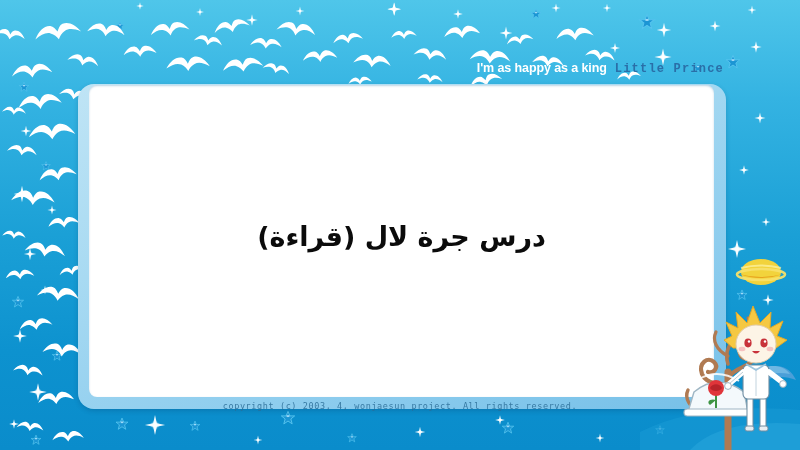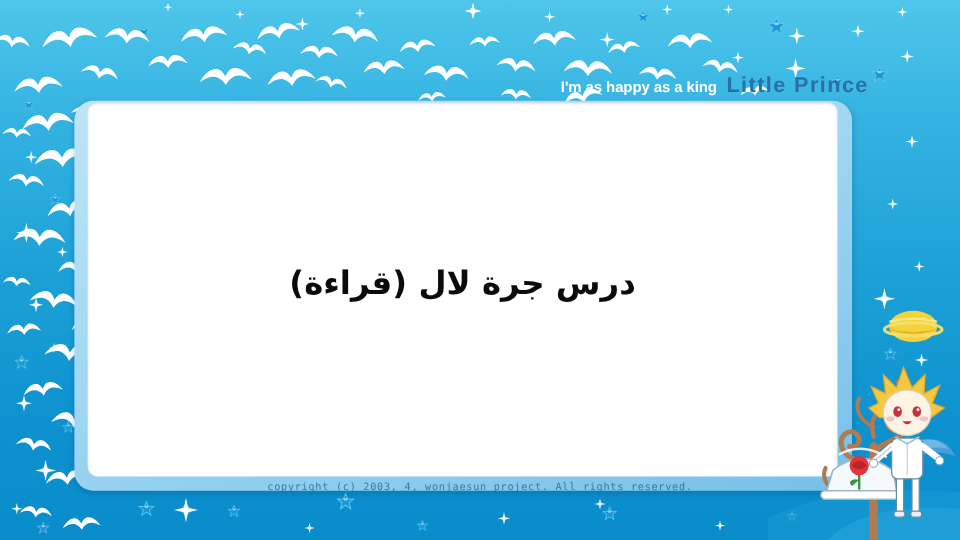--- a/index.html
+++ b/index.html
@@ -20,28 +20,28 @@
   #tagline{
     position:absolute;top:61px;right:76px;
     display:flex;align-items:baseline;gap:8px;
     white-space:nowrap;
   }
   #tagline .happy{
     font-size:12.5px;font-weight:bold;color:#ffffff;
     letter-spacing:-0.1px;
   }
   #tagline .lp{
-    font-family:Liberation Sans, sans-serif;
-    font-size:18px;font-weight:bold;color:#2a6fa8;
+    font-family:Liberation Mono, monospace;
+    font-size:12px;font-weight:bold;color:#2a6fa8;
     letter-spacing:1.2px;
   }
 
   
   #frame{
-    position:absolute;left:62px;top:84px;width:648px;height:325px;
+    position:absolute;left:78px;top:84px;width:648px;height:325px;
     border-radius:16px;
     background:linear-gradient(160deg,#bfe4f5 0%,#a8daf2 35%,#8ecdee 70%,#76c0e8 100%);
     box-shadow:0 2px 5px rgba(0,40,80,.20);
     box-sizing:border-box;
     padding:1px 12px 12px 11px;
   }
   #frame-inner{
     width:100%;height:100%;
     background:#ffffff;
     border-radius:8px;

